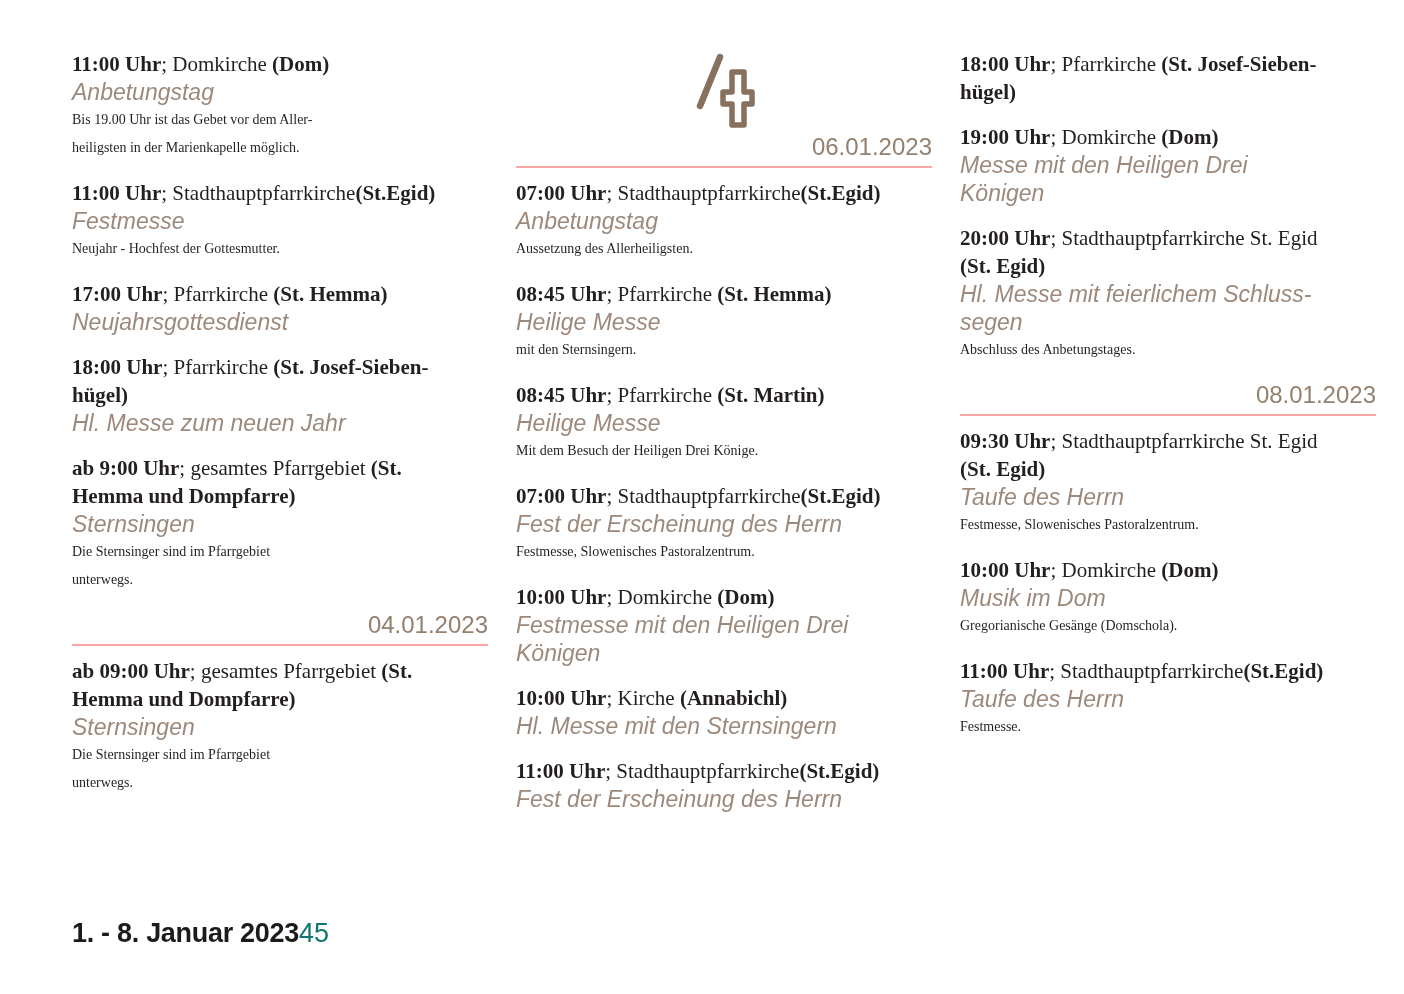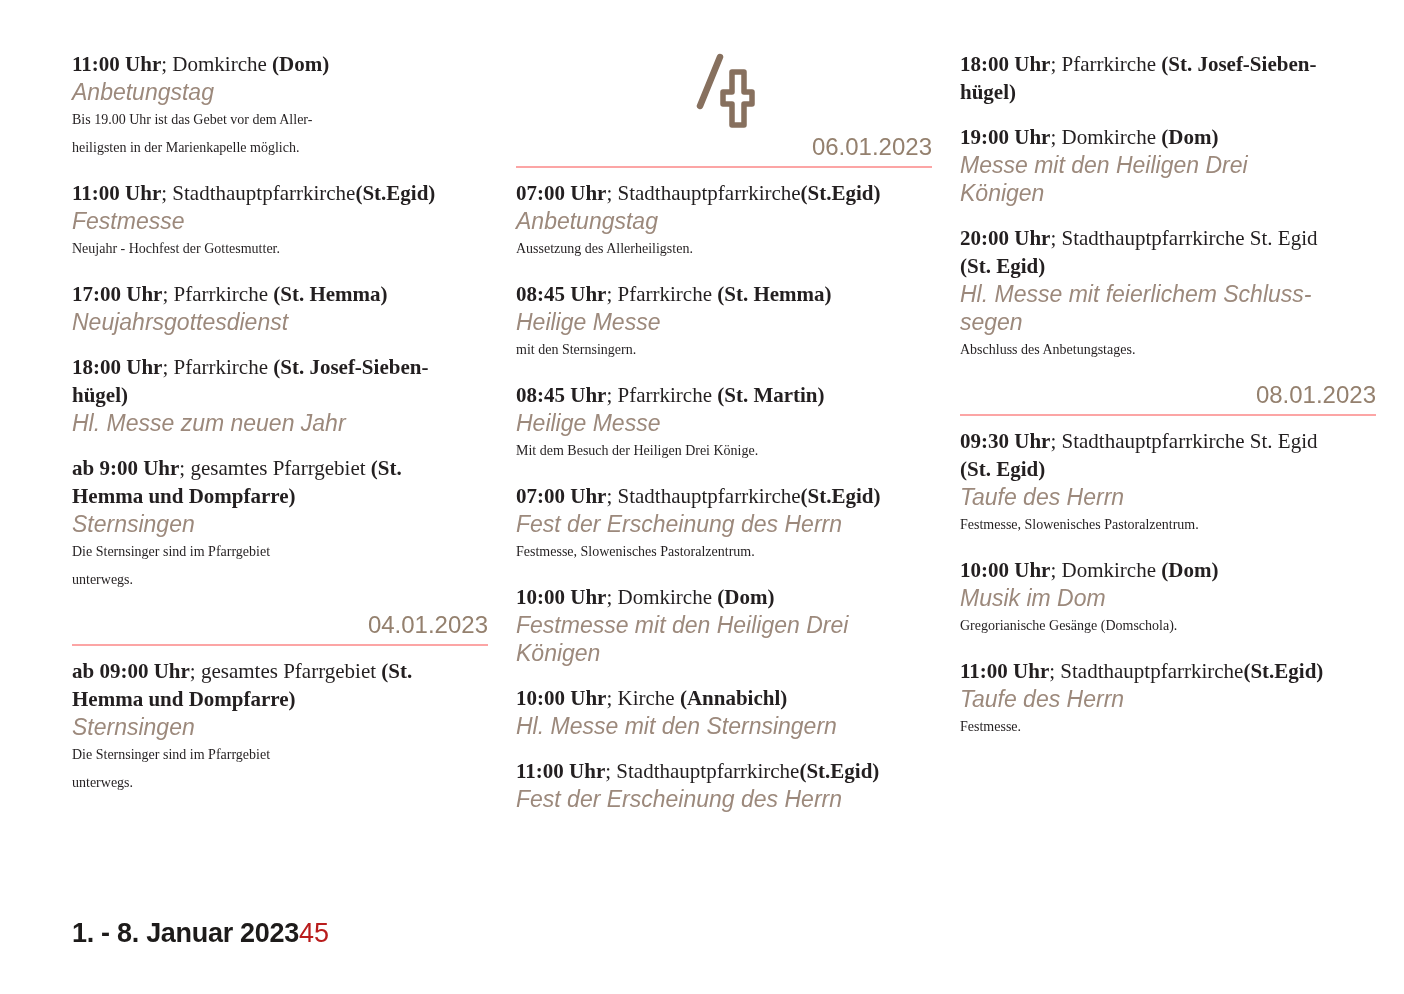--- a/index.html
+++ b/index.html
@@ -37,21 +37,21 @@
   }
   .icon-block { display:flex; justify-content:center; padding-top:3px; }
   .icon-block + .date-block { margin-top:4px; }
 
   .footer {
     position:absolute; left:72px; right:28px; top:918px;
     display:flex; align-items:baseline;
     font-family:"Liberation Sans", sans-serif;
   }
   .footer-range { font-weight:bold; font-size:27px; letter-spacing:-0.3px; color:#1d1b1a; }
-  .footer-page { font-size:27px; color:#b91c1c; }
+  .footer-page { font-size:27px; color:#0f766e; }
 </style>
 </head>
 <body>
 
 <div class="page">
   <div class="columns">
 
     <section class="col">
       <article class="event">
         <p class="head"><b>11:00 Uhr</b><span>; Domkirche </span><b>(Dom)</b></p>

